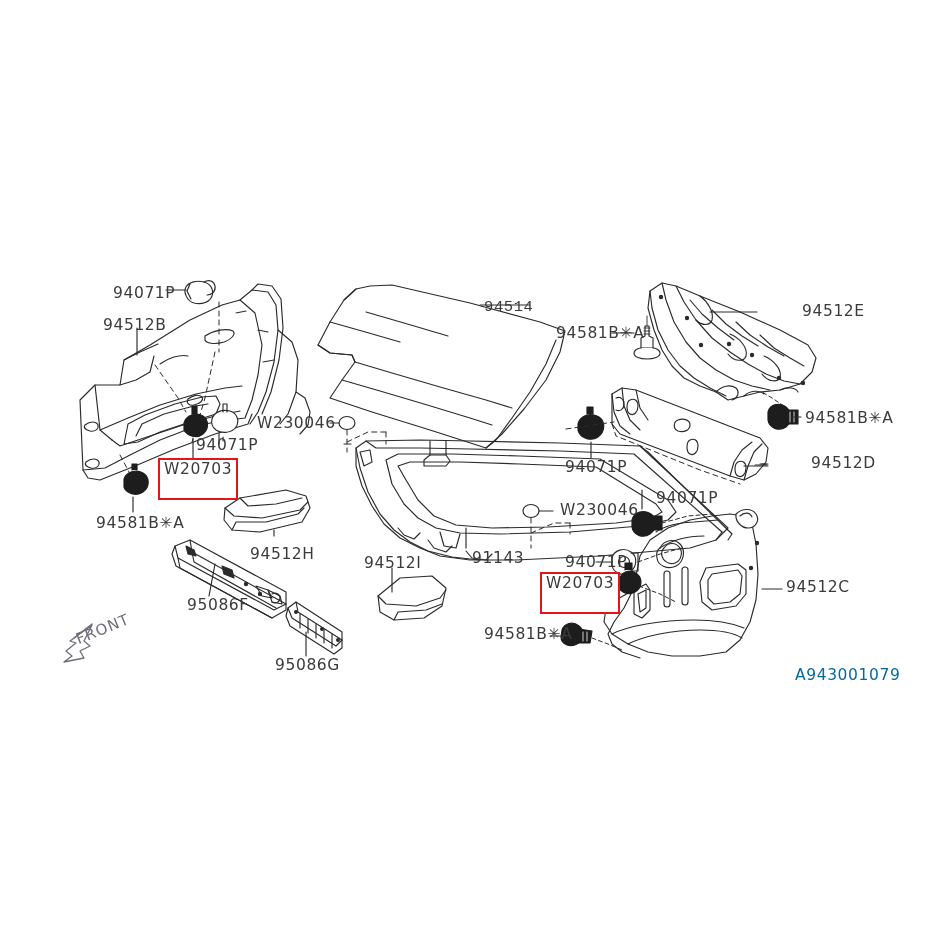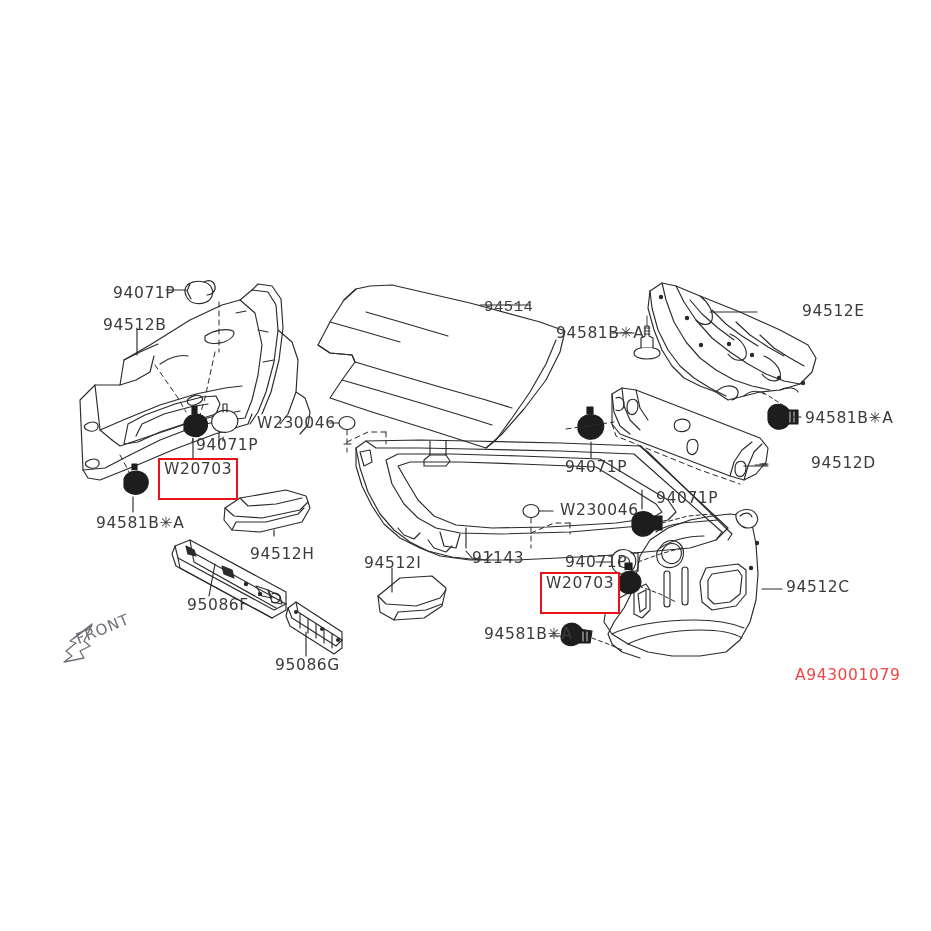--- a/index.html
+++ b/index.html
@@ -38,21 +38,21 @@
     border: 2px solid #e8121b;
     padding: 2px 4px 20px 4px;
     color: #3b3b3b;
     background: #ffffff;
   }
   .diagram-id {
     position: absolute;
     font-family: "DejaVu Sans", sans-serif;
     font-size: 15.5px;
     letter-spacing: 0.6px;
-    color: #ef4444;
+    color: #0369a1;
     white-space: nowrap;
   }
   .front-label {
     position: absolute;
     font-family: "DejaVu Sans", sans-serif;
     font-size: 15px;
     color: #6e6e78;
     white-space: nowrap;
     transform: rotate(-22deg);
     transform-origin: left bottom;

